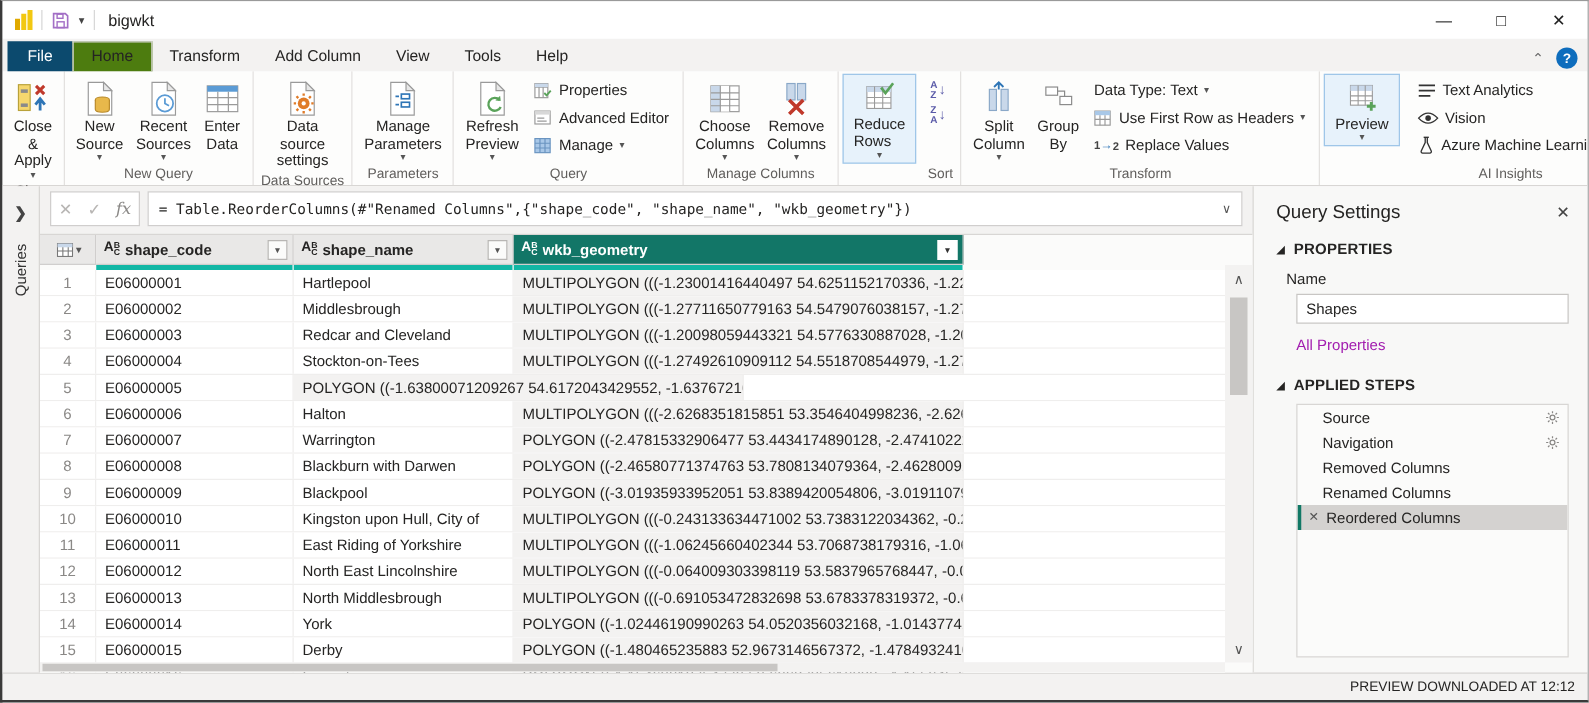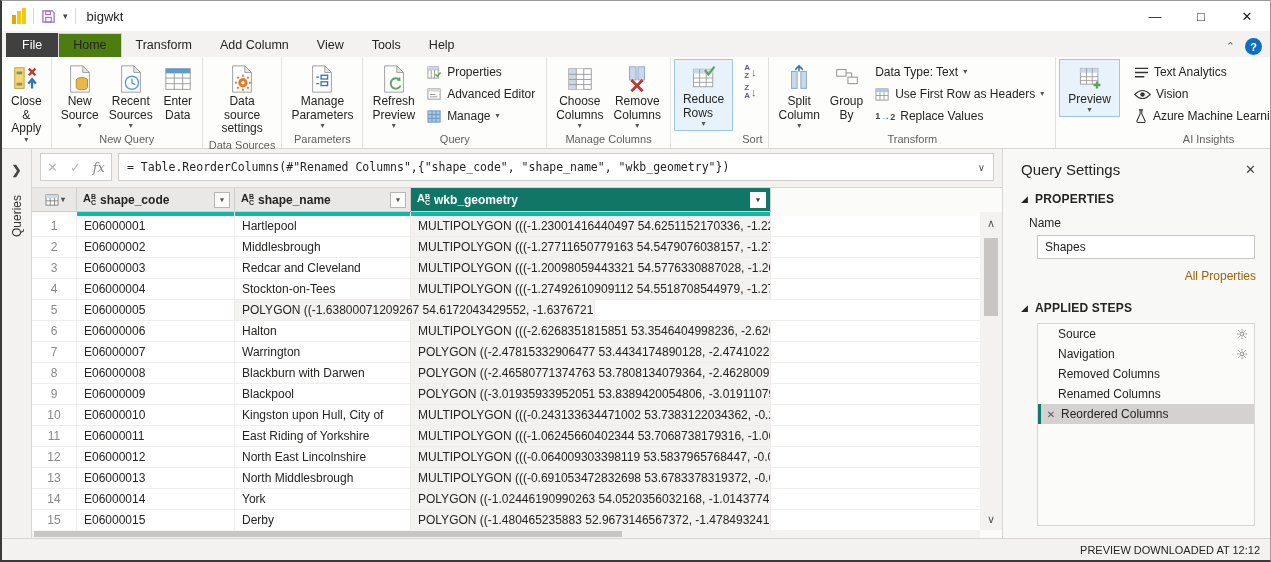--- a/index.html
+++ b/index.html
@@ -20,21 +20,21 @@
   .save-ic svg { display:block; }
   .tb-caret { font-size:9px; color:#444; }
   .tb-title { font-size:13px; color:#252423; margin-left:4px; }
   .tb-right { margin-left:auto; display:flex; height:30px; }
   .winbtn { width:46px; height:30px; display:flex; align-items:center; justify-content:center;
             font-size:13px; color:#222; cursor:pointer; }
 
   
   .menubar { height:26px; background:#f3f2f1; display:flex; align-items:flex-end; flex:0 0 auto; position:relative; }
   .mtab { padding:4px 14px 5px; font-size:12.5px; color:#252423; cursor:pointer; }
-  .mtab.file { background:#404040; color:#fff; margin-left:4px; padding:5px 16px; }
+  .mtab.file { background:#0c4a6e; color:#fff; margin-left:4px; padding:5px 16px; }
   .mtab.active { background:#4d7c0f; border:1px solid #d8d6d4; border-bottom:none; }
   .menubar-right { position:absolute; right:8px; bottom:2px; display:flex; align-items:center; gap:10px; }
   .rib-collapse { font-size:11px; color:#666; cursor:pointer; }
   .help-circle { width:17px; height:17px; border-radius:50%; background:#0e6dbd; color:#fff;
                  font-size:11px; font-weight:bold; display:flex; align-items:center; justify-content:center; cursor:pointer; }
 
   
   .ribbon { height:92px; background:#fdfdfc; border-bottom:1px solid #d8d6d4; display:flex; flex:0 0 auto; }
   .rgroup { display:flex; flex-direction:column; border-right:1px solid #e3e1df; }
   .rbody { flex:1; display:flex; align-items:stretch; padding:3px 4px 0; }
@@ -112,21 +112,21 @@
         display:flex; flex-direction:column; font-size:12px; }
   .qs-head { display:flex; align-items:center; margin-bottom:14px; }
   .qs-title { font-size:15px; color:#252423; }
   .qs-close { margin-left:auto; font-size:13px; color:#444; cursor:pointer; }
   .sec-head { display:flex; align-items:center; gap:7px; margin-bottom:8px; cursor:pointer; }
   .sec-tri { font-size:9px; color:#252423; }
   .sec-label { font-weight:bold; font-size:12px; color:#252423; letter-spacing:0.2px; }
   .qs .name-label { margin:2px 0 5px 8px; color:#252423; }
   .name-input { margin-left:16px; width:218px; height:24px; border:1px solid #c8c6c4; background:#fff;
                 font-size:12px; padding:0 7px; color:#252423; font-family:"Liberation Sans", sans-serif; }
-  .all-props { margin:10px 0 18px 16px; color:#a16207; cursor:pointer;text-align:right; }
+  .all-props { margin:10px 0 18px 16px; color:#a21caf; cursor:pointer; }
   .steps-box { margin-left:16px; width:218px; flex:1; border:1px solid #d8d6d4; background:#fbfbfa;
                margin-bottom:12px; overflow:hidden; }
   .step { display:flex; align-items:center; height:20px; padding:0 6px 0 0; cursor:pointer; }
   .step .sx { width:20px; text-align:center; font-size:10px; color:#555; visibility:hidden; }
   .step .slabel { flex:1; font-size:12px; color:#252423; white-space:nowrap; overflow:hidden; }
   .step .sgear { margin-left:auto; display:flex; align-items:center; }
   .step.selected { background:#d4d2d0; border-left:3px solid #117865; }
   .step.selected .sx { visibility:visible; }
 
   

